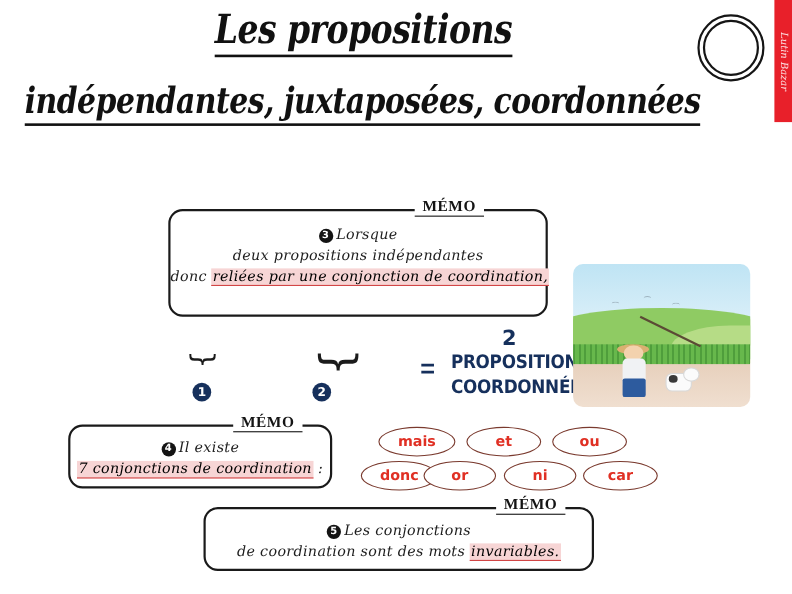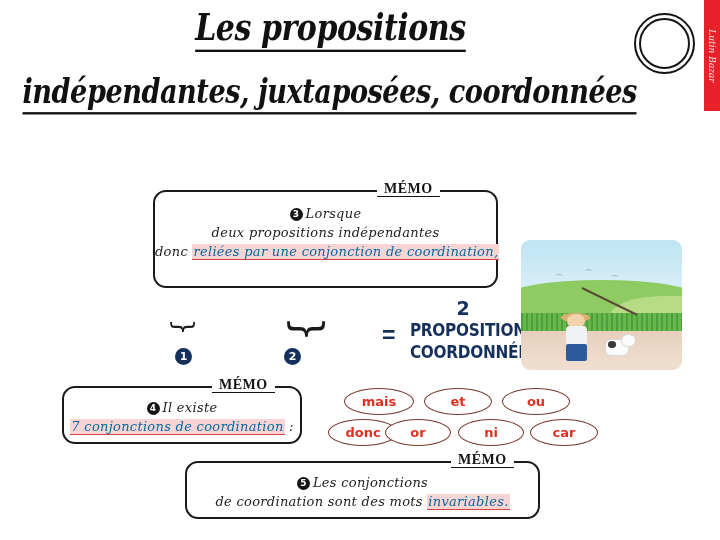--- a/index.html
+++ b/index.html
@@ -123,21 +123,21 @@
     font-family: "DejaVu Sans", sans-serif;
     font-style: normal;
     font-weight: 700;
     font-size: 9px;
     line-height: 13px;
     text-align: center;
     vertical-align: 1px;
     margin-right: 3px;
   }
   .hl-red {
-    color: #0369a1;
+    color: #000000;
     background: #f7d5d5;
     border-bottom: 1.6px solid #d24646;
     padding: 0 1px;
   }
 
   
   .example {
     position: absolute;
     left: 163px;
     top: 297px;

